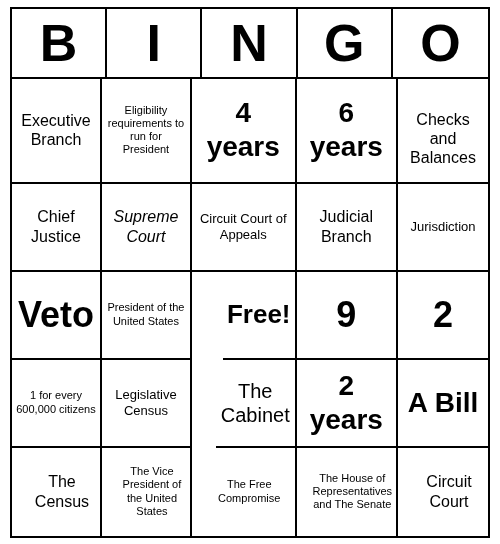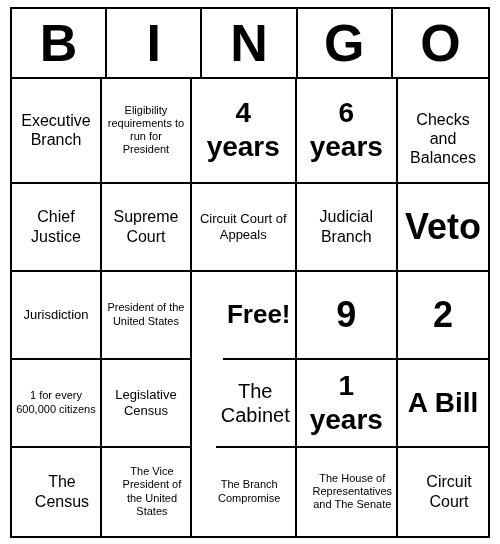--- a/index.html
+++ b/index.html
@@ -100,33 +100,33 @@
     <div class="bingo-letter">G</div>
     <div class="bingo-letter">O</div>
   </div>
   <div class="bingo-grid">
   <div class="bingo-cell" style="font-size: 16px;">Executive Branch</div>
       <div class="bingo-cell small-text">Eligibility requirements to run for President</div>
       <div class="bingo-cell large-text">4 years</div>
       <div class="bingo-cell large-text">6 years</div>
       <div class="bingo-cell" style="font-size: 16px; margin-top: 17px;">Checks and Balances</div>
       <div class="bingo-cell" style="font-size: 16px;">Chief Justice</div>
-      <div class="bingo-cell" style="font-size: 16px;">Supreme Court</div>
+      <div class="bingo-cell" style="font-size: 16px; font-style: italic;">Supreme Court</div>
       <div class="bingo-cell">Circuit Court of Appeals</div>
       <div class="bingo-cell" style="font-size: 16px;">Judicial Branch</div>
+      <div class="bingo-cell">Jurisdiction</div>
       <div class="bingo-cell xl-text">Veto</div>
-      <div class="bingo-cell">Jurisdiction</div>
       <div class="bingo-cell small-text">President of the United States</div>
       <div class="bingo-cell free">Free!</div>
       <div class="bingo-cell xl-text">9</div>
       <div class="bingo-cell xl-text">2</div>
       <div class="bingo-cell small-text">1 for every 600,000 citizens</div>
       <div class="bingo-cell">Legislative Census</div>
       <div class="bingo-cell" style="font-size: 20px; margin-left: 24px;">The Cabinet</div>
-      <div class="bingo-cell large-text">1 years</div>
+      <div class="bingo-cell large-text">2 years</div>
       <div class="bingo-cell large-text">A Bill</div>
       <div class="bingo-cell" style="font-size: 16px;">The Census</div>
       <div class="bingo-cell small-text">The Vice President of the United States</div>
-      <div class="bingo-cell small-text">The Branch Compromise</div>
+      <div class="bingo-cell small-text">The Free Compromise</div>
       <div class="bingo-cell small-text">The House of Representatives and The Senate</div>
       <div class="bingo-cell" style="font-size: 16px;">Circuit Court</div>
     </div>
 </div>
 
 </body></html>

